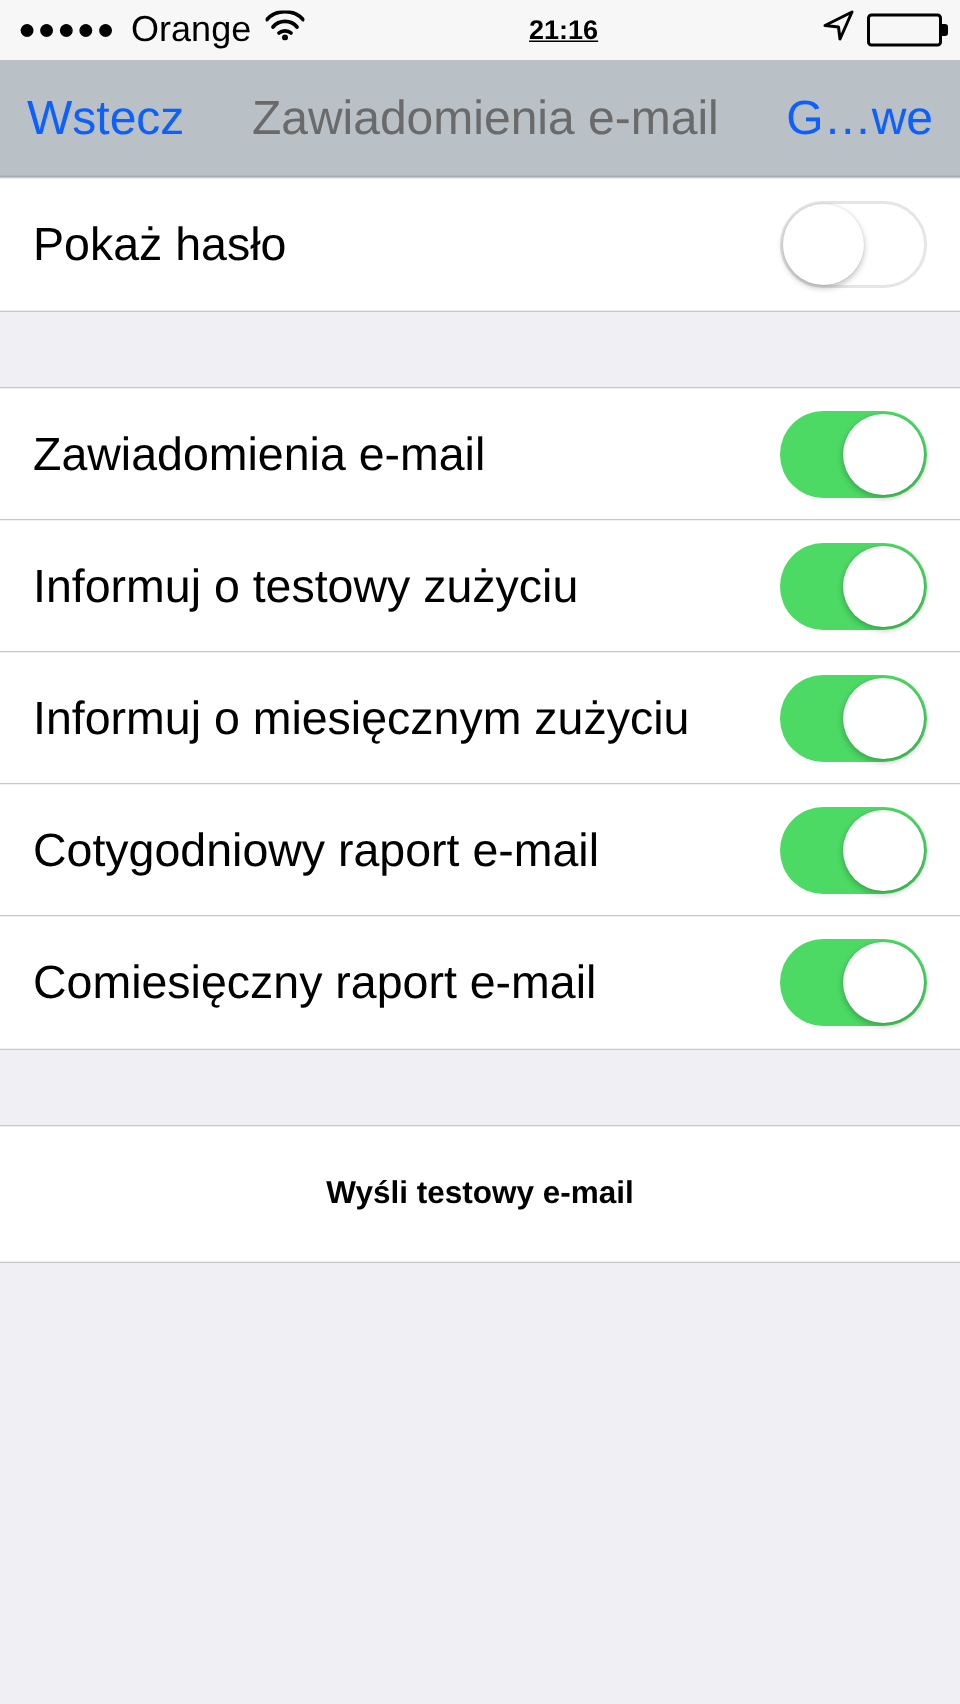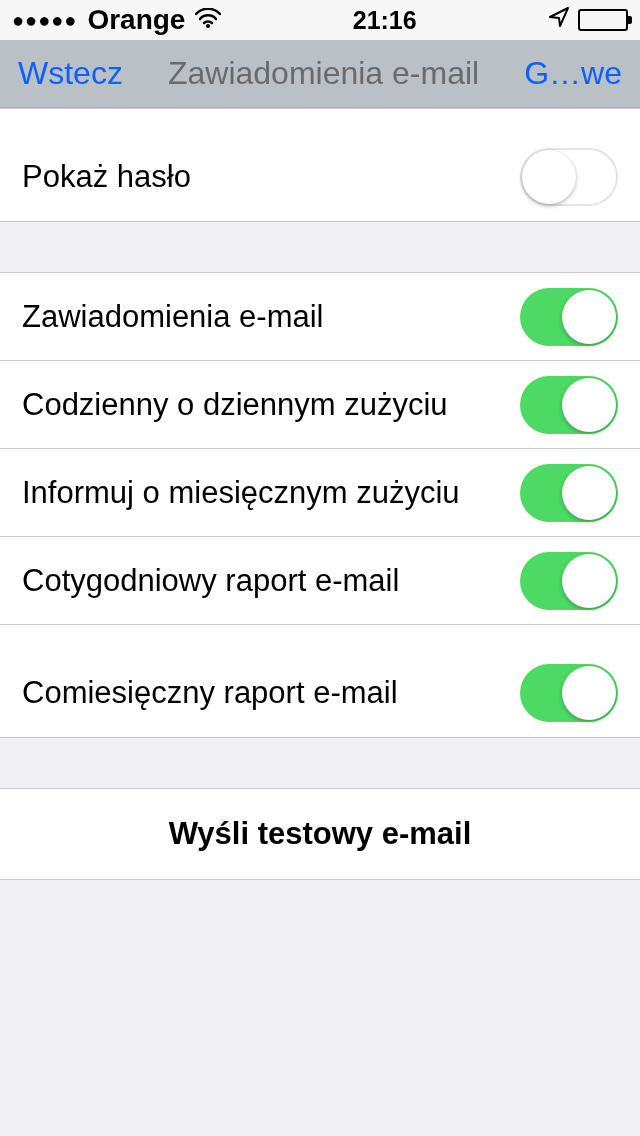--- a/index.html
+++ b/index.html
@@ -19,38 +19,38 @@
       display: flex;
       align-items: center;
       justify-content: space-between;
       padding: 0 12px;
       font-size: 24px;
       font-weight: 500;
     }
     .status-left { display: flex; align-items: center; gap: 10px; }
     .status-right { display: flex; align-items: center; gap: 8px; }
     .dots { letter-spacing: 1px; font-size: 20px; }
-    .carrier { font-size: 28px; font-weight: bold; }
+    .carrier { font-size: 24px; }
     .wifi-icon { display: inline-block; }
-    .time { font-weight: 600; font-size: 25px;}
+    .time { font-weight: 600; font-size: 18px; text-decoration: underline;}
     .loc-icon { display: inline-block; }
     .battery {
       width: 50px; height: 22px;
       border: 2px solid #000; border-radius: 3px;
       position: relative;
     }
     .battery::after {
       content: ""; position: absolute; right: -6px; top: 5px;
       width: 4px; height: 8px; background: #000; border-radius: 0 2px 2px 0;
     }
     .battery .level { height: 100%; width: 45%; background: #000; }
 
     
     .nav-bar {
-      height: 68px;
+      height: 78px;
       background: #b9c1c6;
       display: flex;
       align-items: center;
       justify-content: space-between;
       padding: 0 18px;
       border-bottom: 1px solid #a6adb2;
     }
     .nav-back { color: #0d60ff; font-size: 32px; }
     .nav-title { color: #6a6a6a; font-size: 32px; font-weight: 400; flex: 1; text-align: center; white-space: nowrap; overflow: hidden; }
     .nav-right { color: #0d60ff; font-size: 32px; white-space: nowrap; }
@@ -61,21 +61,21 @@
 
     .cell {
       min-height: 88px;
       display: flex;
       align-items: center;
       justify-content: space-between;
       padding: 0 22px 0 22px;
       border-bottom: 1px solid #c8c7cc;
       background: #fff;
     }
-    .cell:last-child { border-bottom: none; margin-top: 24px; }
+    .cell:last-child { border-bottom: none; }
     .cell .label {
       font-size: 31px;
       font-weight: 400;
       color: #000;
       letter-spacing: 0;
       white-space: nowrap;
       overflow: hidden;
     }
 
     
@@ -100,21 +100,21 @@
 
     
     .button-cell {
       min-height: 90px;
       display: flex;
       align-items: center;
       justify-content: center;
       background: #fff;
     }
     .button-cell .btn-label {
-      font-size: 31px;
+      font-size: 21px;
       font-weight: 700;
       color: #000;
     }
   </style>
 </head>
 <body>
 
 <div class="status-bar">
   <div class="status-left">
     <span class="dots">●●●●●</span>
@@ -157,21 +157,21 @@
 <div class="spacer-md"></div>
 
 <div class="group" id="group2">
     <div class="cell">
       <span class="label">Zawiadomienia e-mail</span>
       <span class="switch on">
         <span class="knob"></span>
       </span>
     </div>
     <div class="cell">
-      <span class="label">Codzienny o dziennym zużyciu</span>
+      <span class="label">Informuj o testowy zużyciu</span>
       <span class="switch on">
         <span class="knob"></span>
       </span>
     </div>
     <div class="cell">
       <span class="label">Informuj o miesięcznym zużyciu</span>
       <span class="switch on">
         <span class="knob"></span>
       </span>
     </div>

